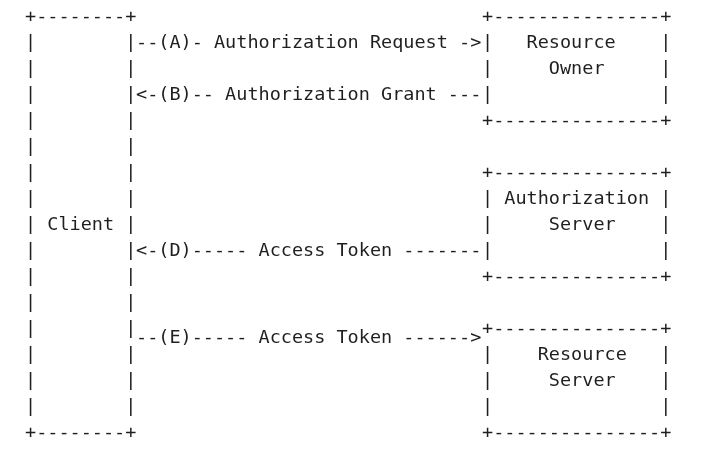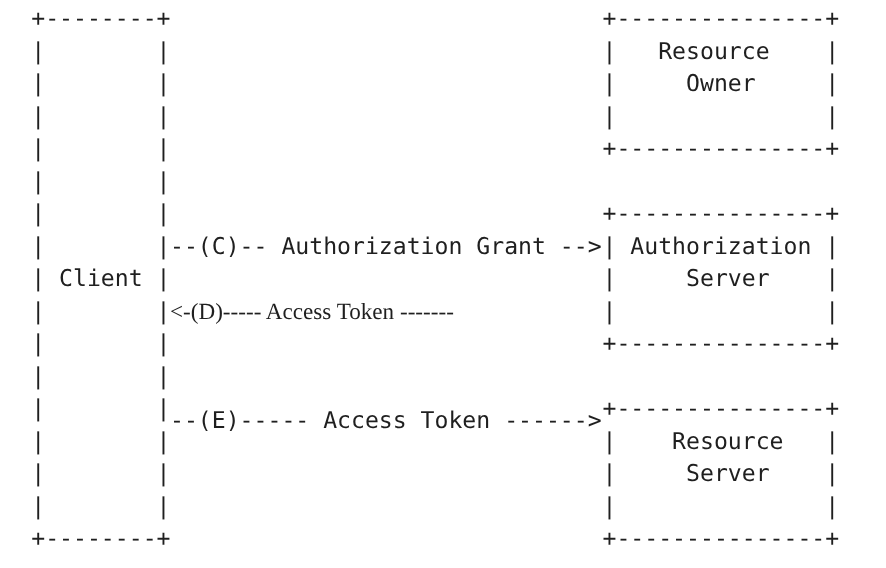--- a/index.html
+++ b/index.html
@@ -27,21 +27,21 @@
   
   .client-box { left: 25px; top: 3px; }
   
   .box-ro { left: 482px; top: 3px; }
   .box-as { left: 482px; top: 159px; }
   .box-rs { left: 482px; top: 315px; }
   
   .flow-a { left: 136px; top: 29px; }
   .flow-b { left: 136px; top: 81px; }
   .flow-c { left: 136px; top: 185px; }
-  .flow-d { left: 136px; top: 237px; font-family: Liberation Serif, serif; }
+  .flow-d { left: 136px; top: 237px; }
   .flow-e { left: 136px; top: 324px; }
   .flow-f { left: 136px; top: 393px; }
 </style>
 </head>
 <body>
 
 <div class="stage">
 
   <pre class="mono client-box">+--------+
 |        |
@@ -72,22 +72,23 @@
 |     Server    |
 |               |
 +---------------+</pre>
 
   <pre class="mono box-rs">+---------------+
 |    Resource   |
 |     Server    |
 |               |
 +---------------+</pre>
 
+  <pre class="mono flow-a">--(A)- Authorization Request -&gt;</pre>
 
+  <pre class="mono flow-b">&lt;-(B)-- Authorization Grant ---</pre>
 
-  <pre class="mono flow-c">--(C)-- Authorization Grant --&gt;</pre>
 
   <pre class="mono flow-d">&lt;-(D)----- Access Token -------</pre>
 
   <pre class="mono flow-e">--(E)----- Access Token ------&gt;</pre>
 
 
 </div>
 
 </body></html>

